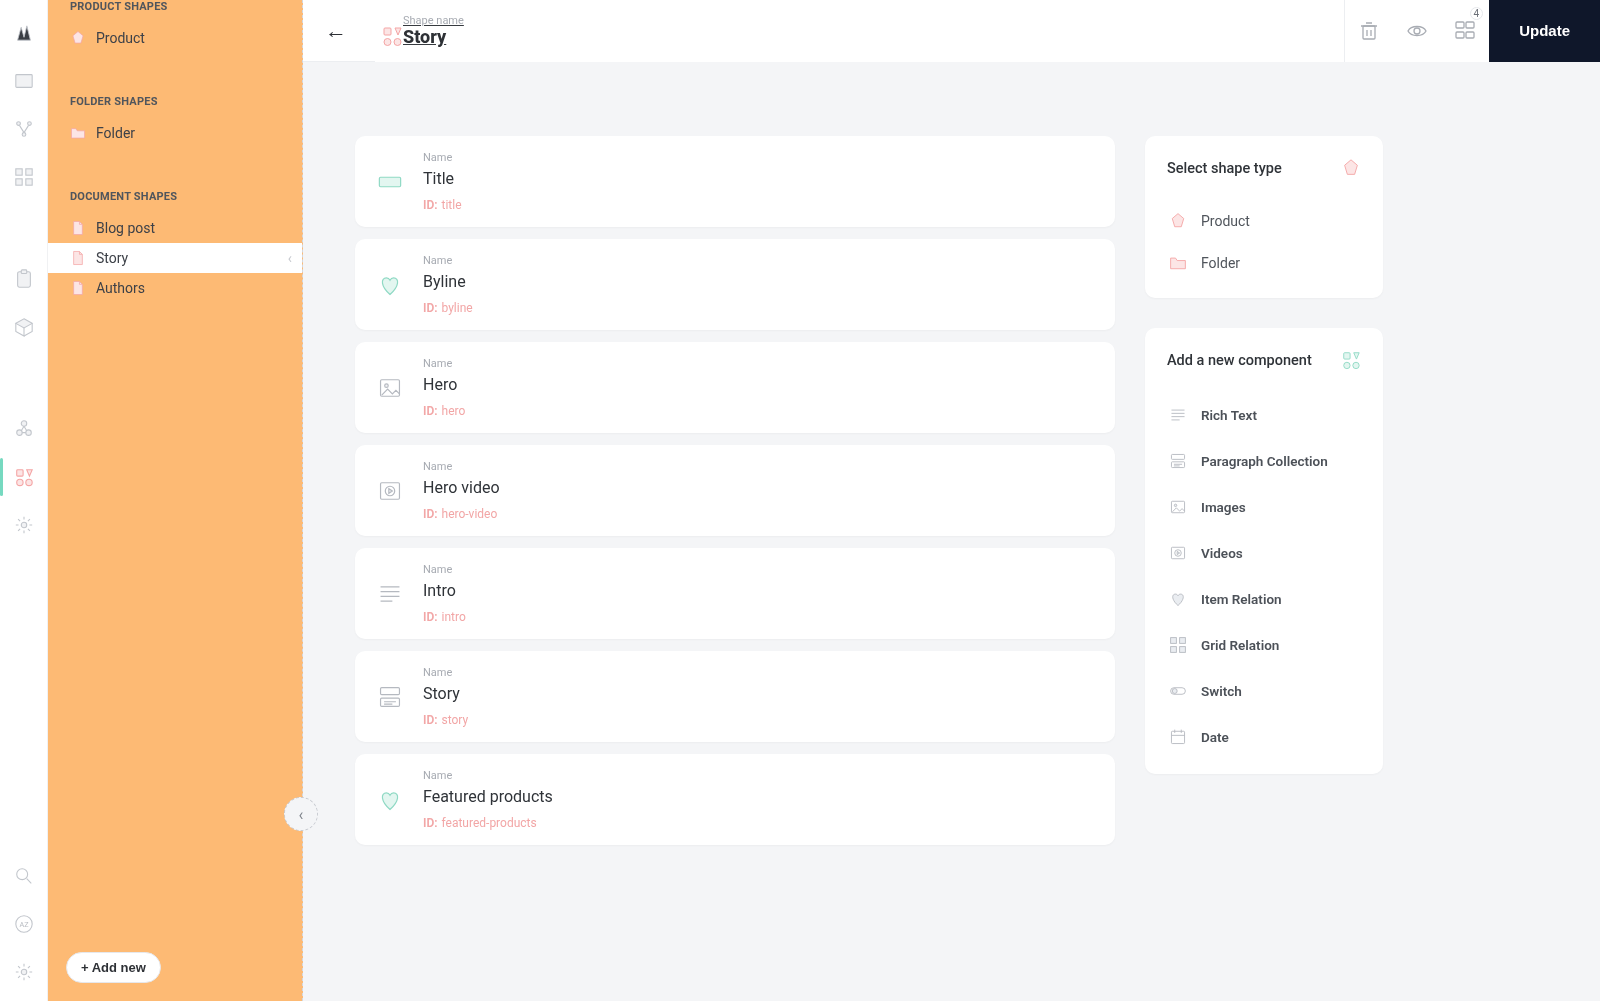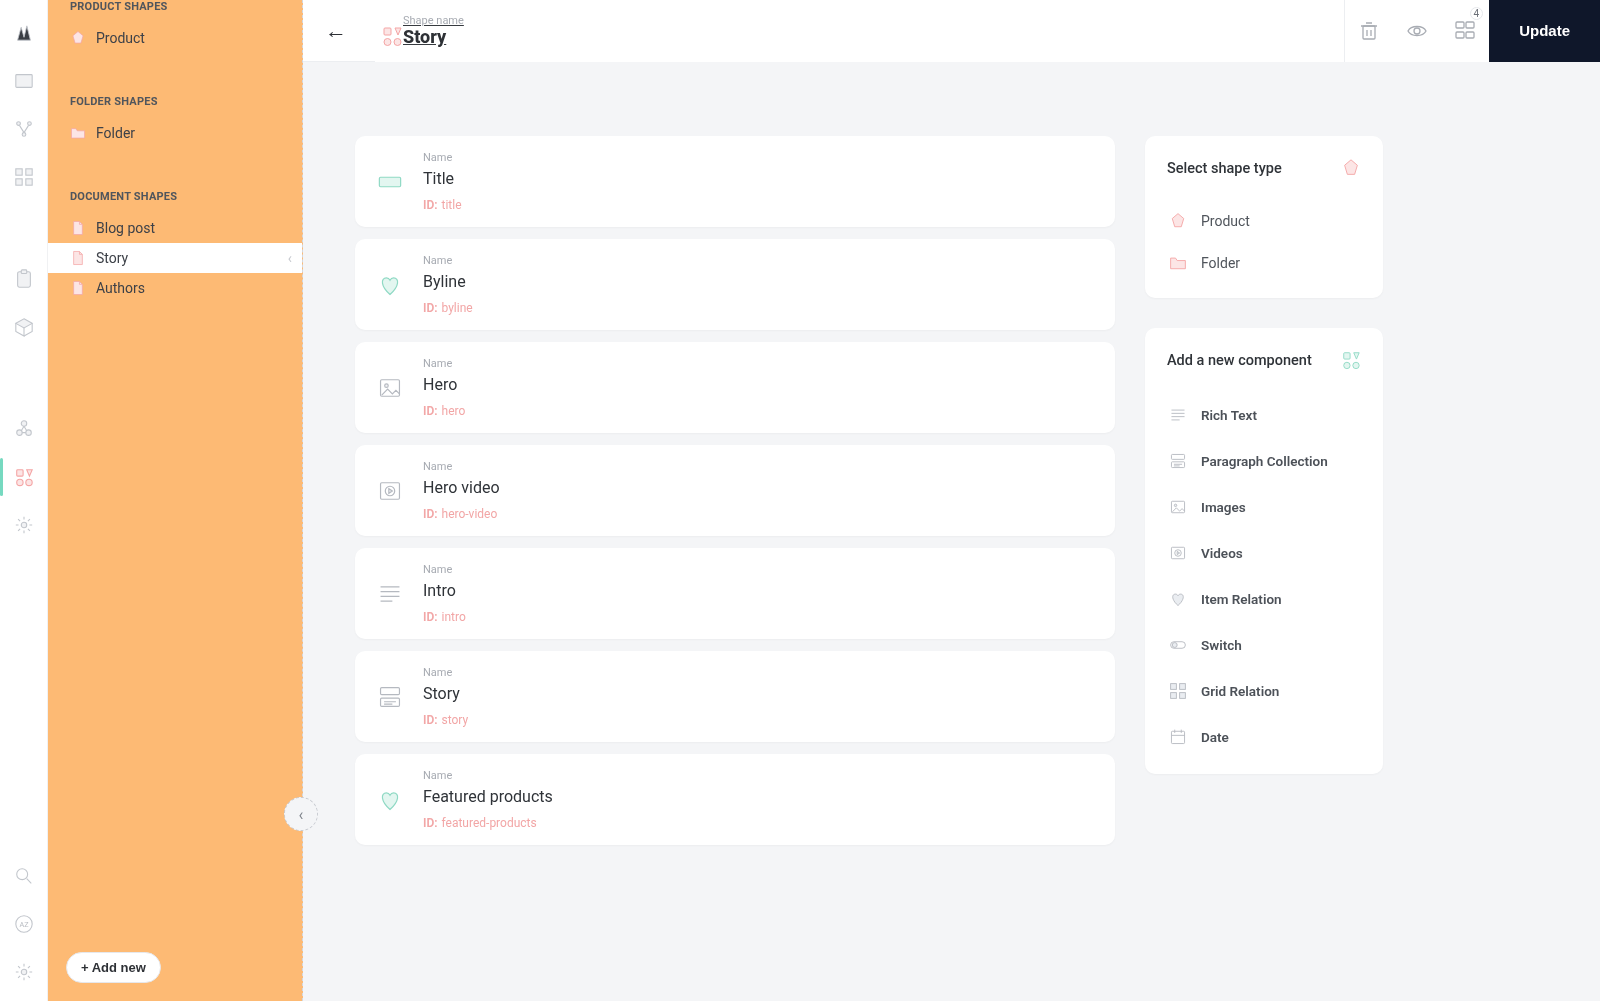--- a/index.html
+++ b/index.html
@@ -524,29 +524,29 @@
                    <span>Videos</span>
               </div>
               <div class="addcomp-item">
                 <svg class="mini-ico" viewBox="0 0 22 22">
                   <use href="#i-heart"></use>
                 </svg>
                    <span>Item Relation</span>
               </div>
               <div class="addcomp-item">
                 <svg class="mini-ico" viewBox="0 0 22 22">
+                  <use href="#i-grid"></use>
+                </svg>
+                   <span>Grid Relation</span>
+              </div>
+              <div class="addcomp-item">
+                <svg class="mini-ico" viewBox="0 0 22 22">
                   <use href="#i-switch"></use>
                 </svg>
                    <span>Switch</span>
-              </div>
-              <div class="addcomp-item">
-                <svg class="mini-ico" viewBox="0 0 22 22">
-                  <use href="#i-grid"></use>
-                </svg>
-                   <span>Grid Relation</span>
               </div>
               <div class="addcomp-item">
                 <svg class="mini-ico" viewBox="0 0 22 22">
                   <use href="#i-date"></use>
                 </svg>
                    <span>Date</span>
               </div>
             </div>
         </div>
       </div>

